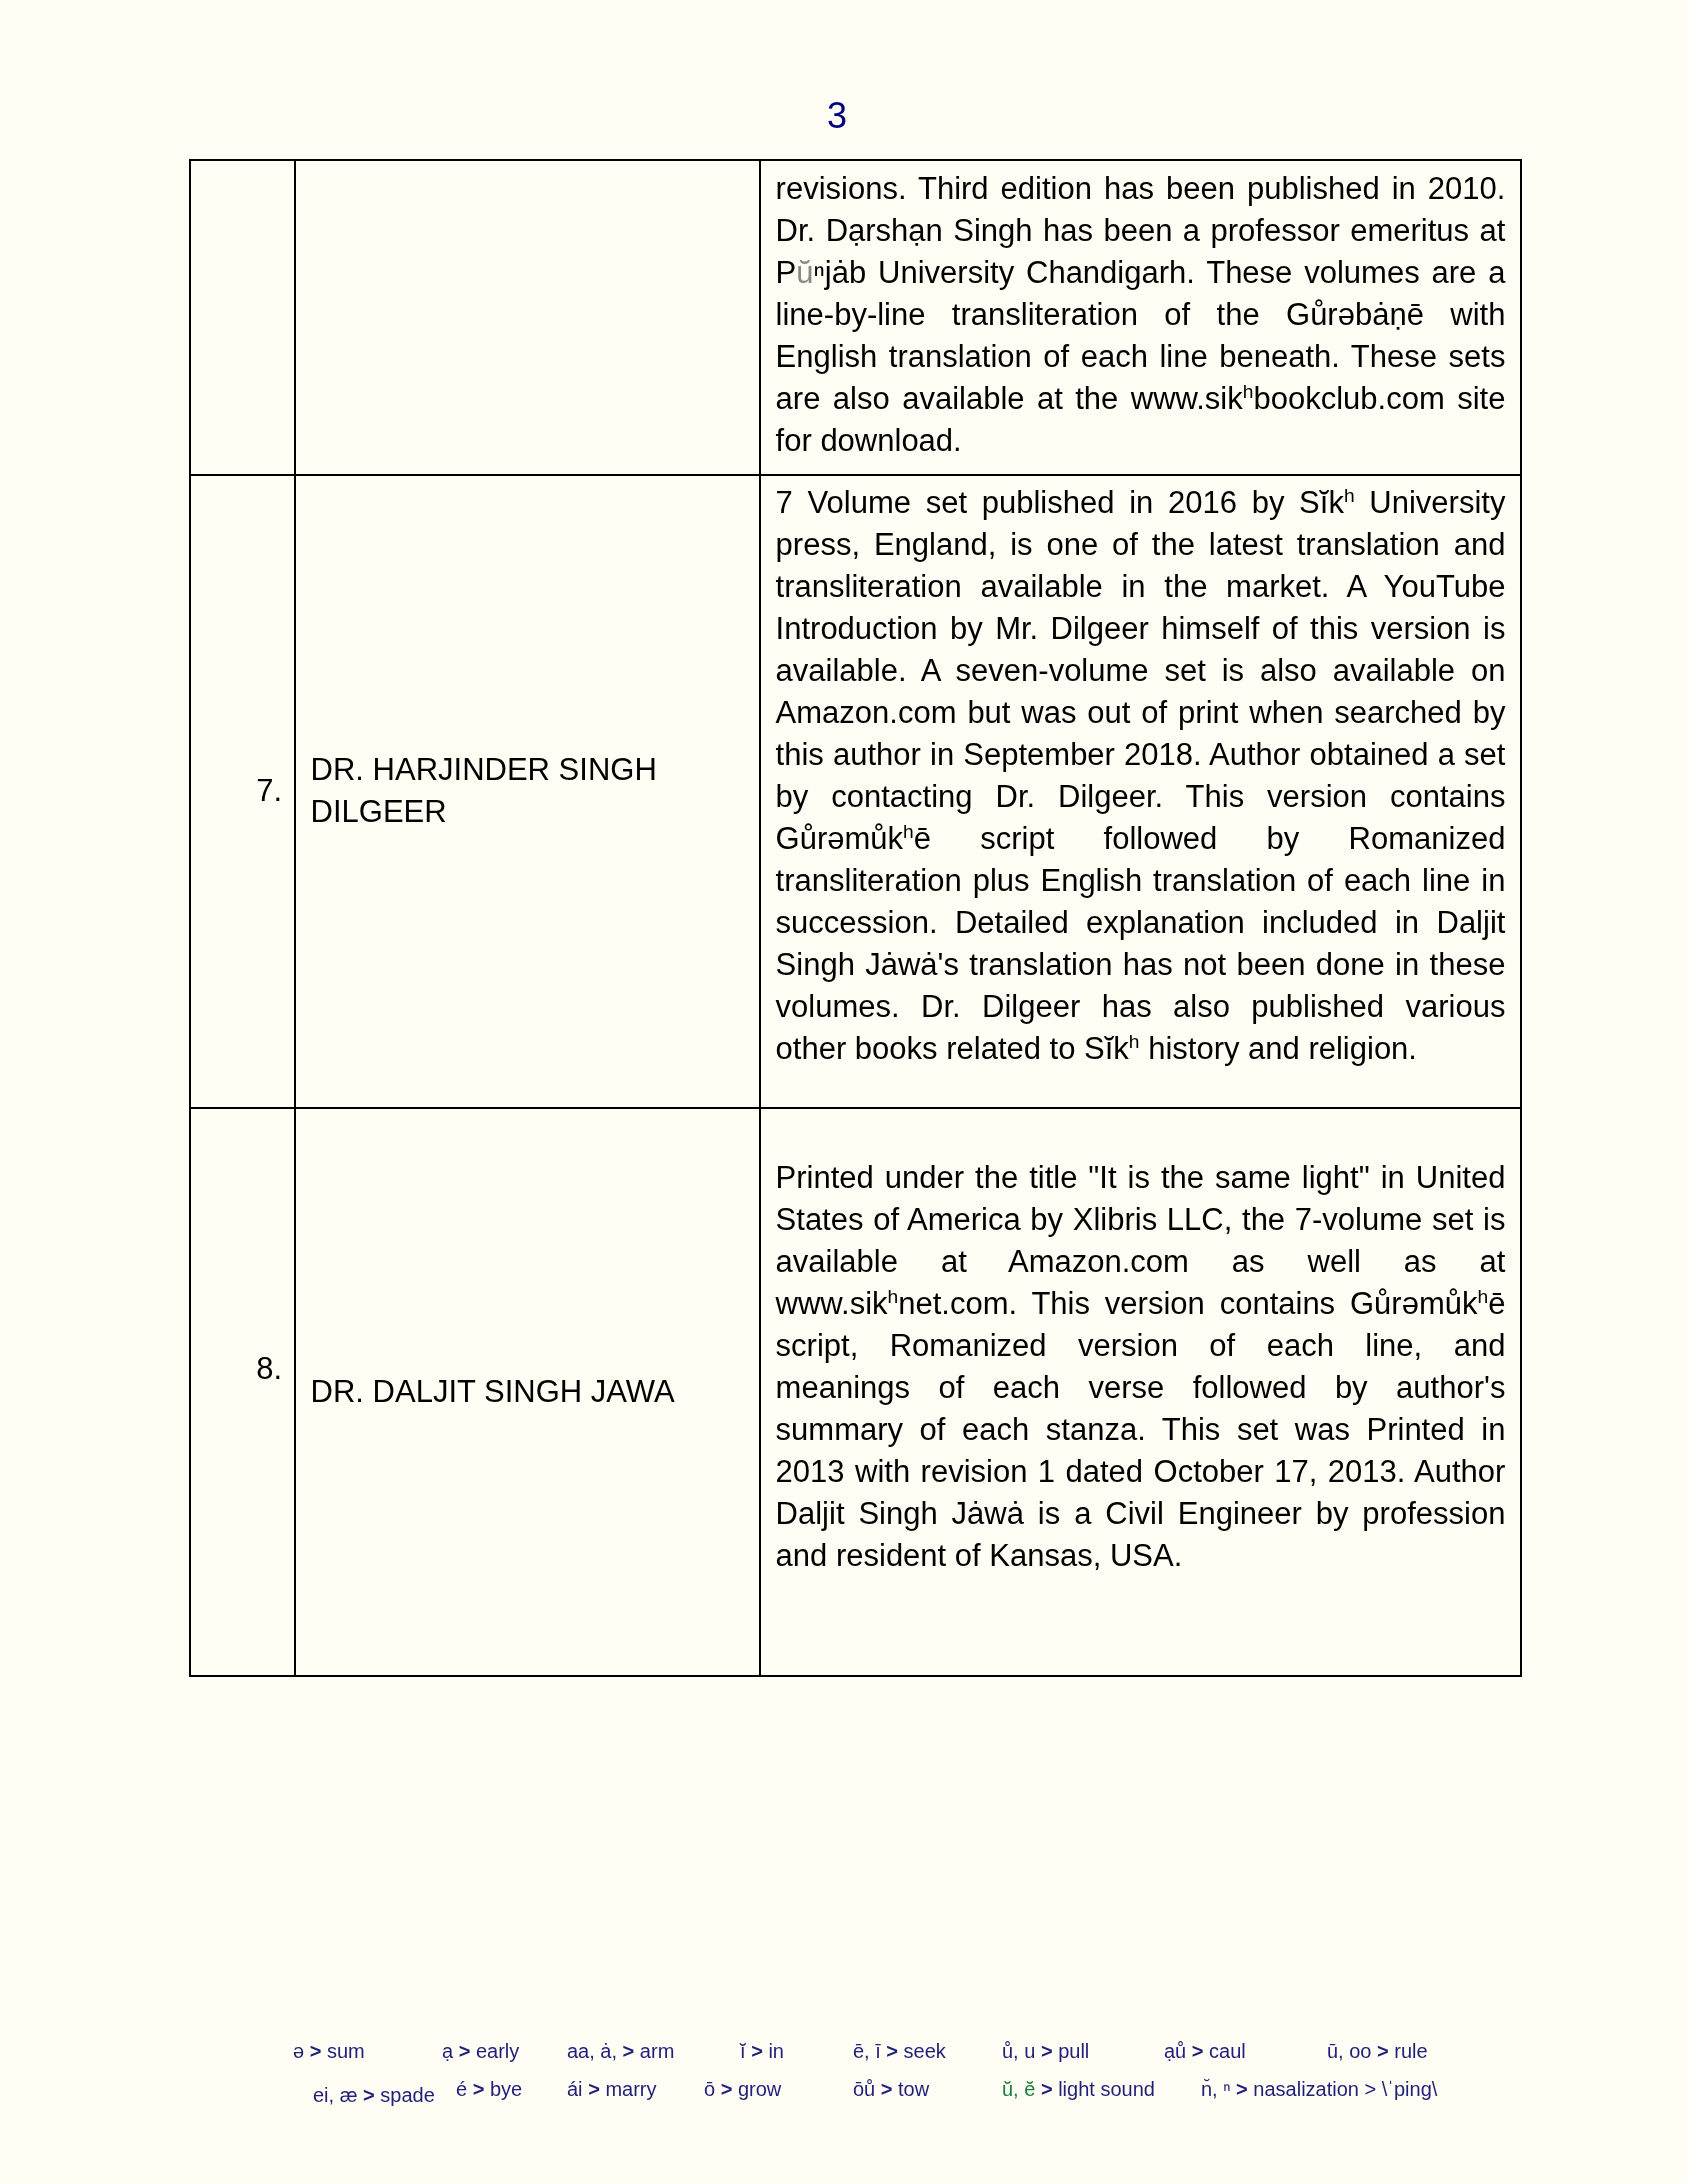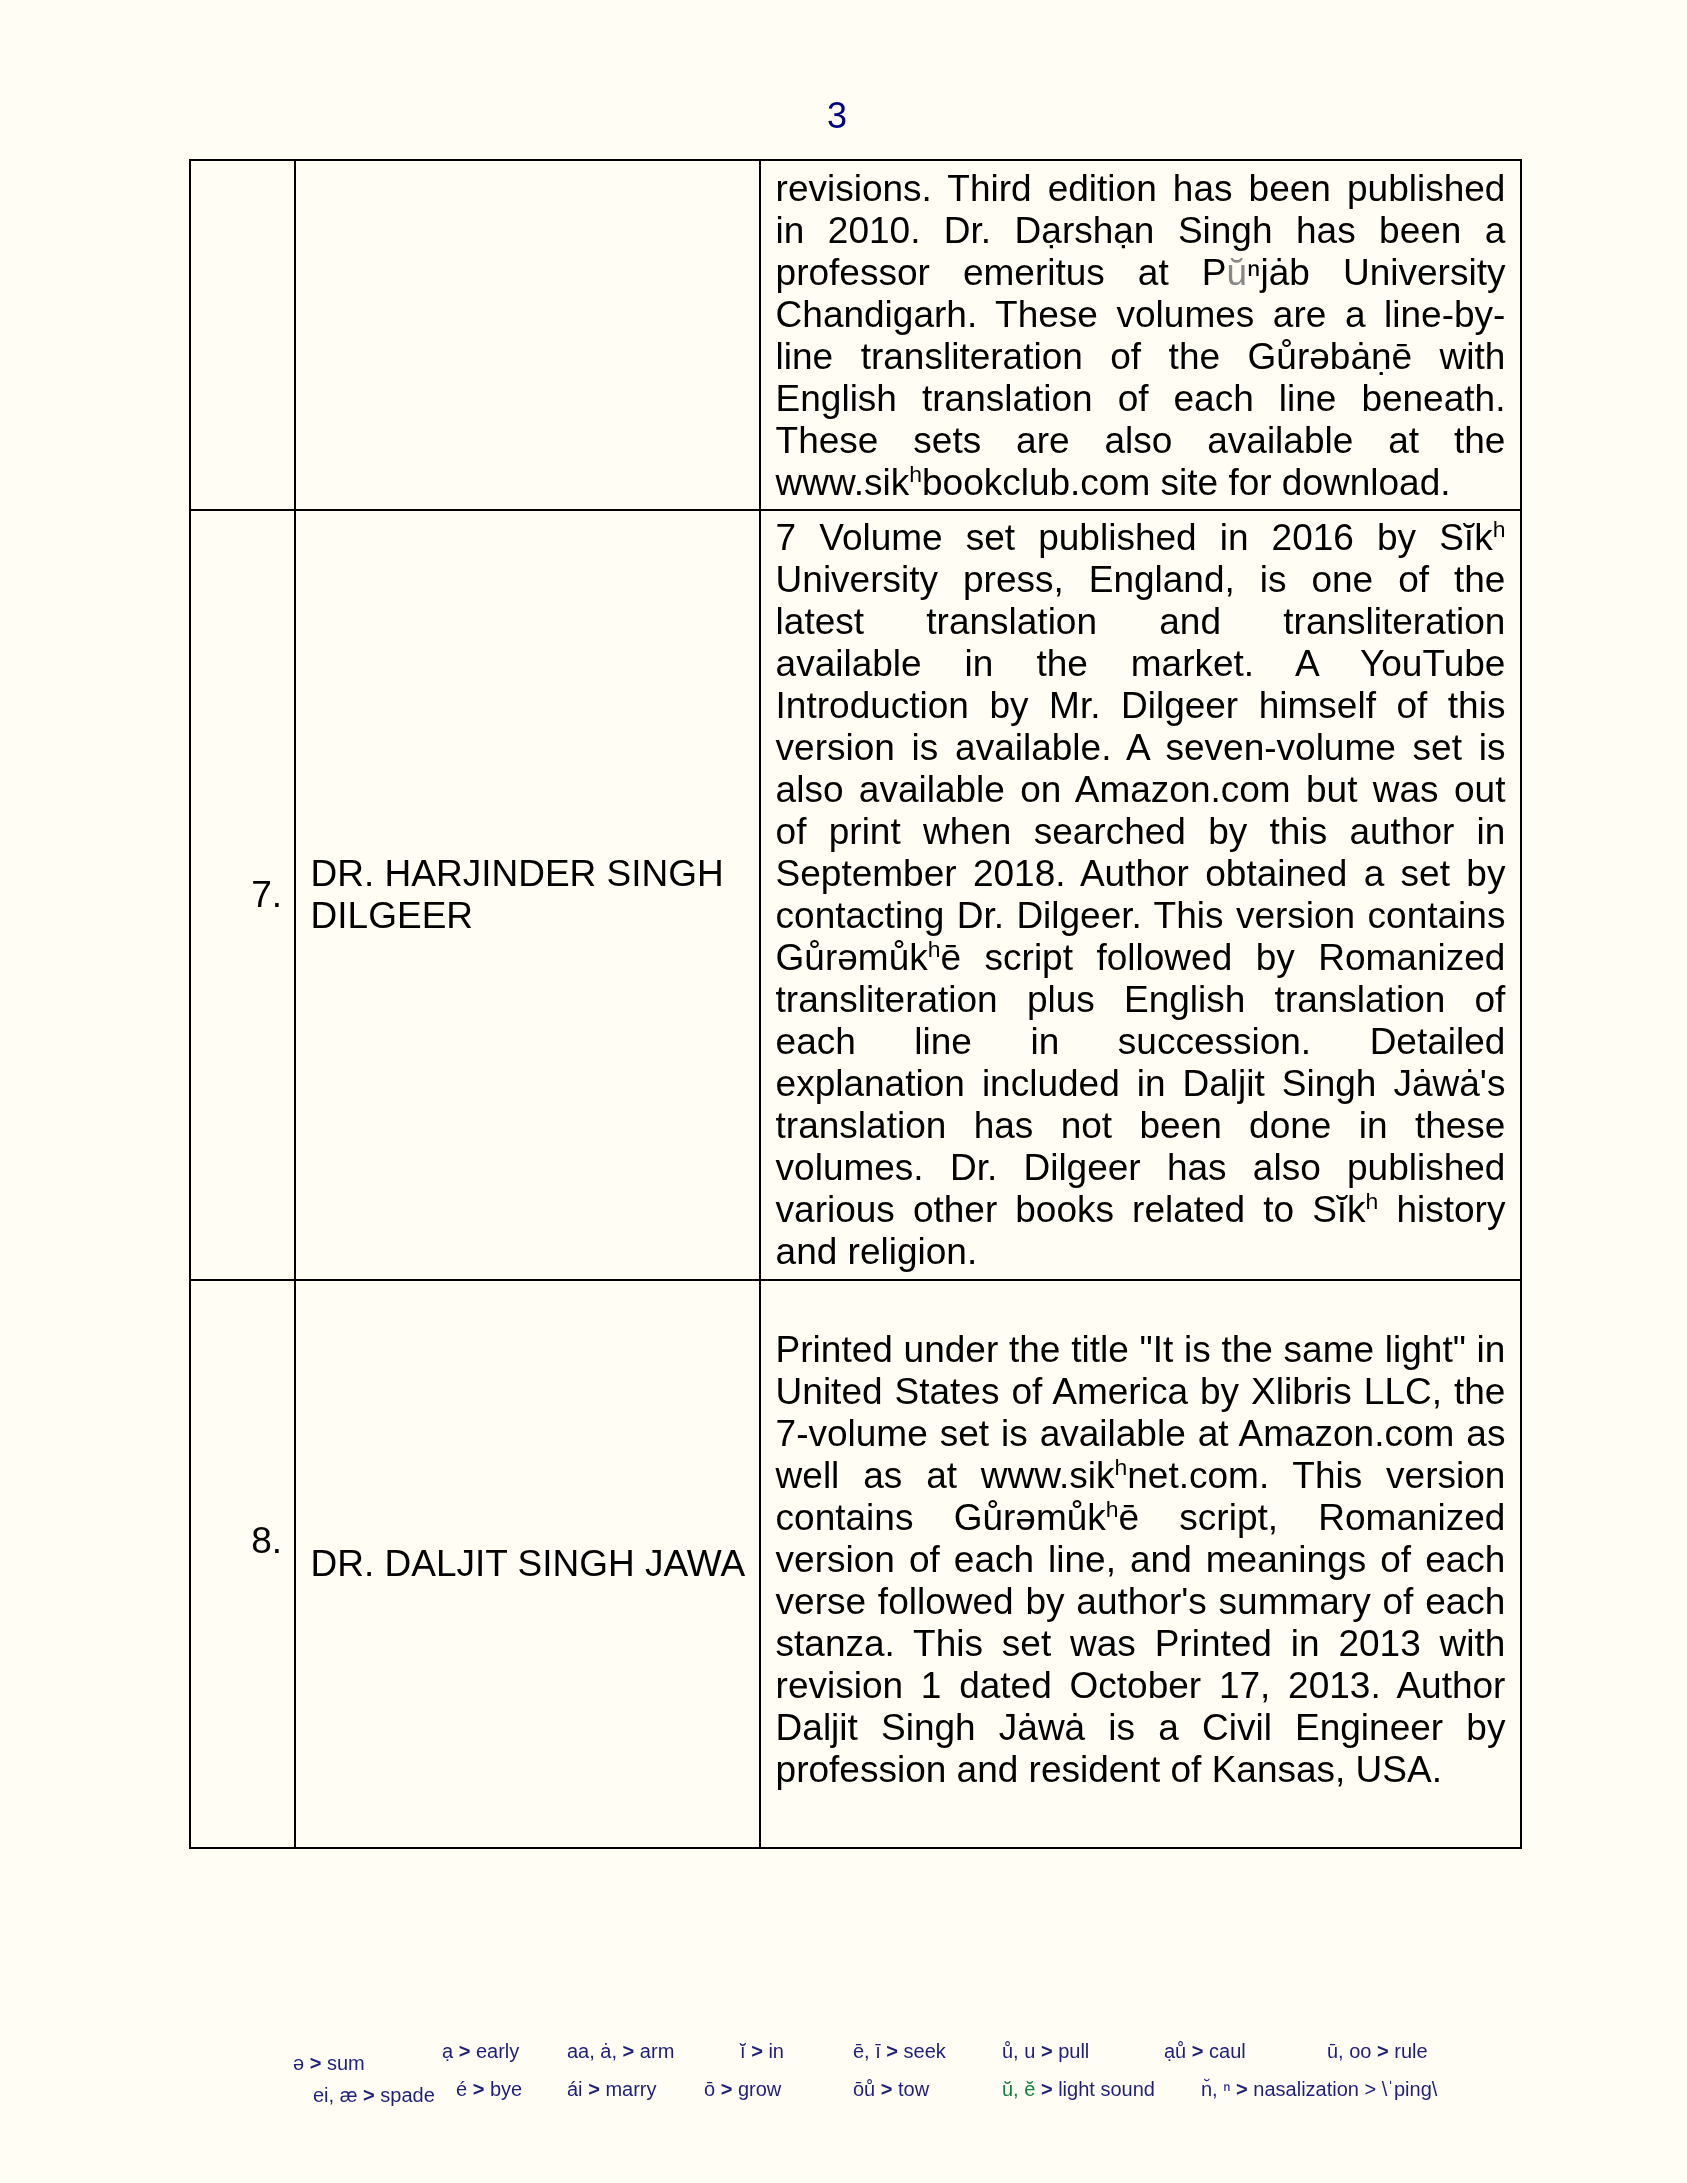--- a/index.html
+++ b/index.html
@@ -20,21 +20,21 @@
   .tbl {
     position: absolute; left: 189px; top: 159px;
     width: 1331px;
     border-collapse: collapse;
     table-layout: fixed;
   }
   .tbl td {
     border: 2.6px solid #000;
     vertical-align: top;
     padding: 0;
-    font-size: 37px;
+    font-size: 31px;
     line-height: 42px;
   }
   .col-num { width: 105px; }
   .col-name { width: 465px; }
   .col-desc { width: 761px; }
   .desc {
     text-align: justify;
     padding: 6.6px 14.6px 5.3px 14.6px !important;
   }
   .num-cell { text-align: right; padding-right: 12px !important; vertical-align: middle !important; }
@@ -81,21 +81,21 @@
     <tr class="r3">
       <td class="num-cell"><span class="num8">8.</span></td>
       <td class="name-cell">DR. DALJIT SINGH JAWA</td>
       <td class="desc"><span>Printed under the title "It is the same light" in United States of America by Xlibris LLC, the 7-volume set is available at Amazon.com as well as at www.sik</span><span class="sup">h</span><span>net.com. This version contains Gůrəmůk</span><span class="sup">h</span><span>ē script, Romanized version of each line, and meanings of each verse followed by author's summary of each stanza. This set was Printed in 2013 with revision 1 dated October 17, 2013. Author Daljit Singh Jȧwȧ is a Civil Engineer by profession and resident of Kansas, USA.</span></td>
     </tr>
   </tbody>
 </table>
 
 <div class="legend">
   <div id="legend-row1">
-      <div class="legend-item" style="left: 293px; top: 12px;"><span>ə </span><span class="gt">&gt; </span><span>sum</span></div>
+      <div class="legend-item" style="left: 293px; top: 0px;"><span>ə </span><span class="gt">&gt; </span><span>sum</span></div>
       <div class="legend-item" style="left: 442px; top: 0px;"><span>ạ </span><span class="gt">&gt; </span><span>early</span></div>
       <div class="legend-item" style="left: 567px; top: 0px;"><span>aa, ȧ, </span><span class="gt">&gt; </span><span>arm</span></div>
       <div class="legend-item" style="left: 740px; top: 0px;"><span>ĭ </span><span class="gt">&gt; </span><span>in</span></div>
       <div class="legend-item" style="left: 853px; top: 0px;"><span>ē, ī </span><span class="gt">&gt; </span><span>seek</span></div>
       <div class="legend-item" style="left: 1002px; top: 0px;"><span>ů, u </span><span class="gt">&gt; </span><span>pull</span></div>
       <div class="legend-item" style="left: 1164px; top: 0px;"><span>ạů </span><span class="gt">&gt; </span><span>caul</span></div>
       <div class="legend-item" style="left: 1327px; top: 0px; text-align: center;"><span>ū, oo </span><span class="gt">&gt; </span><span>rule</span></div>
     </div>
   <div id="legend-row2">
       <div class="legend-item" style="left: 293px; top: 44px; margin-left: 20px;"><span>ei, æ </span><span class="gt">&gt; </span><span>spade</span></div>

